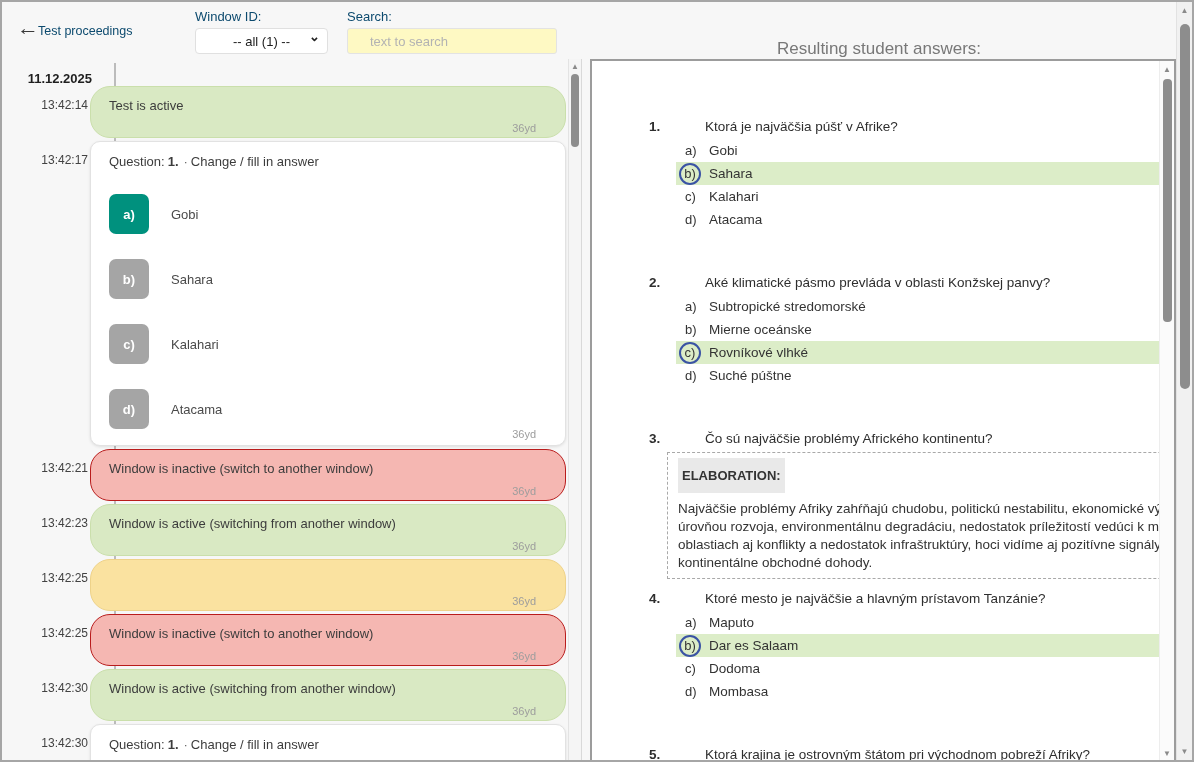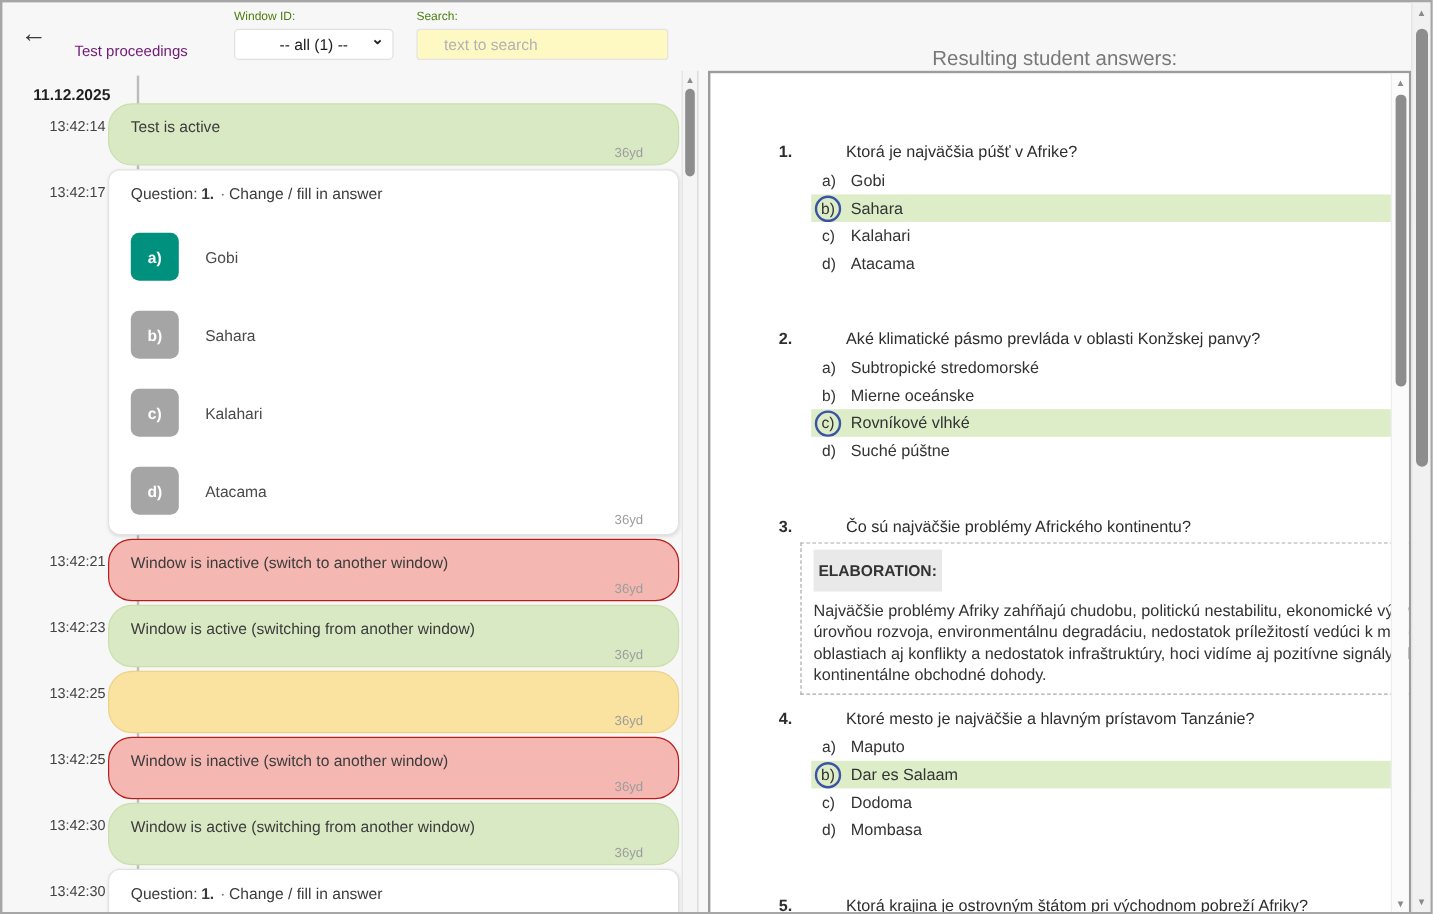--- a/index.html
+++ b/index.html
@@ -15,23 +15,23 @@
   .sb-arrow{ position:absolute; left:0; right:0; text-align:center; font-size:8px; color:#8a8a8a; cursor:pointer; }
   .outer-scrollbar .sb-up{ top:4px; }
   .outer-scrollbar .sb-down{ bottom:4px; }
   .outer-scrollbar .sb-thumb{ position:absolute; left:3px; width:10px; top:22px; height:365px;
                               background:#8d8d8d; border-radius:5px; cursor:grab; }
 
   
   .header{ height:57px; flex-shrink:0; display:flex; }
   .header-left{ width:580px; position:relative; flex-shrink:0; }
   .back-btn{ position:absolute; left:15px; top:15px; font-size:22px; font-weight:bold; color:#3a3a3a; cursor:pointer; line-height:1; }
-  .app-title{ position:absolute; left:60px; top:22px; font-size:12.5px; color:#701a75;margin-top:12px; }
+  .app-title{ position:absolute; left:36px; top:22px; font-size:12.5px; color:#0c4a6e; }
   .hfield{ position:absolute; top:7px; }
-  .hfield .flabel{ font-size:10px; color:#4d7c0f; display:block; }
+  .hfield .flabel{ font-size:13px; color:#0c4a6e; display:block; }
   .f-windowid{ left:193px; }
   .select-box{ margin-top:4px; width:133px; height:26px; background:#fff; border:1px solid #e0e0e0; border-radius:4px;
                display:flex; align-items:center; justify-content:center; font-size:13px; color:#1c1c1c;
                position:relative; cursor:pointer; }
   .select-box .chev{ position:absolute; right:7px; top:0px; font-size:13px; font-weight:bold; color:#222; }
   .f-search{ left:345px; }
   .search-input{ margin-top:4px; width:210px; height:26px; background:#fef9c3; border:1px solid #e3e3e3; border-radius:3px;
                  padding:0 22px; font-size:13px; color:#333; outline:none; font-family:"Liberation Sans",sans-serif; }
   .search-input::placeholder{ color:#b3b3b3; }
   .header-right{ flex:1; display:flex; align-items:center; justify-content:center;margin-top:36px; }

